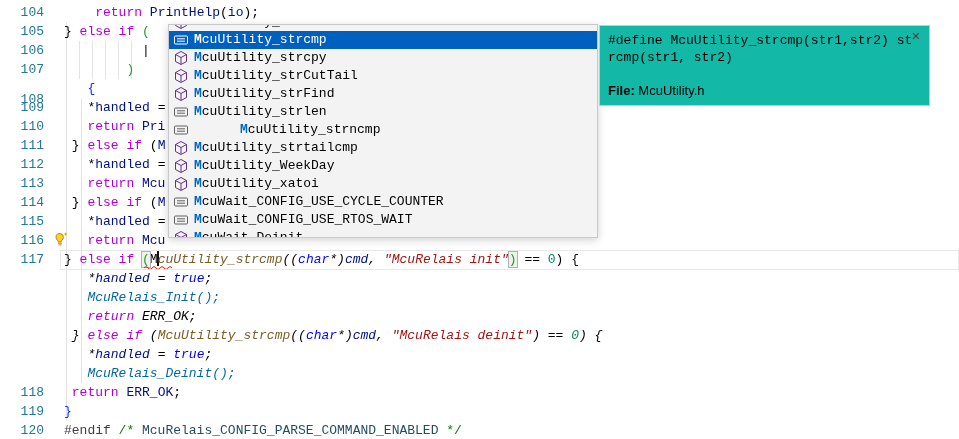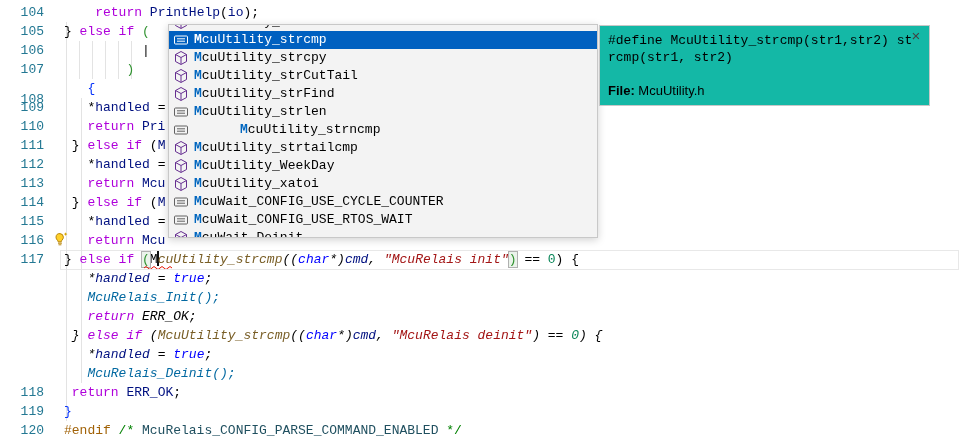--- a/index.html
+++ b/index.html
@@ -6,21 +6,21 @@
   #screen{position:relative;width:959px;height:439px;background:#ffffff;overflow:hidden;
           font-family:"Liberation Mono","DejaVu Sans Mono",monospace;font-size:13px;}
   
   #gutter{position:absolute;left:0;top:0;width:44px;height:439px;}
   .ln{position:absolute;left:0;width:44px;height:19px;line-height:19px;text-align:right;
       color:#237893;font-size:13px;}
   #codearea{position:absolute;left:0;top:0;width:959px;height:439px;}
   .cl{position:absolute;left:64px;height:19px;line-height:19px;white-space:pre;color:#000;}
   .pl{color:#000000}.kw{color:#af00db}.nav{color:#001080}.fn{color:#795e26}
   .str{color:#a31515}.blu{color:#0000ff}.grn{color:#008000}.num{color:#098658}
-  .brk2{color:#319331}.brk1{color:#0431fa}.dir{color:#a16207}.mac{color:#1f4f5f}
+  .brk2{color:#319331}.brk1{color:#0431fa}.dir{color:#404040}.mac{color:#1f4f5f}
   .teal{color:#0369a1}
   .it{font-style:italic}
   .box{outline:1px solid #b0b0b0;background:rgba(0,100,0,.08)}
   .caret{display:inline-block;width:2px;height:15px;background:#111;vertical-align:middle;
          margin:0 -1px 2px -1px;}
   .guide{position:absolute;width:1px;background:#e3e3e3;}
   #current-line{position:absolute;left:60px;right:0;top:250px;height:18px;
                 border:1px solid #e8e8e8;}
   #squiggle{position:absolute;left:144px;top:265px;}
   #lightbulb{position:absolute;left:53px;top:231px;width:16px;height:16px;cursor:pointer;}

